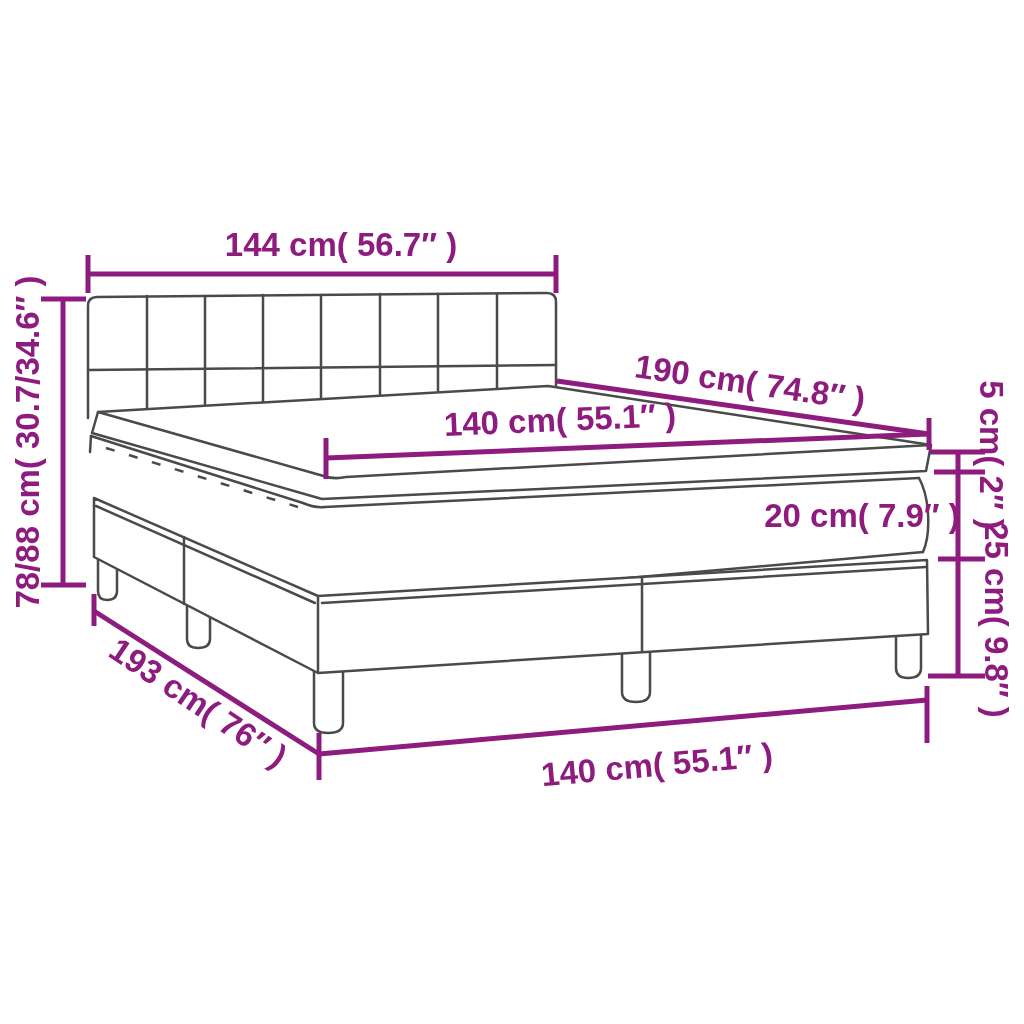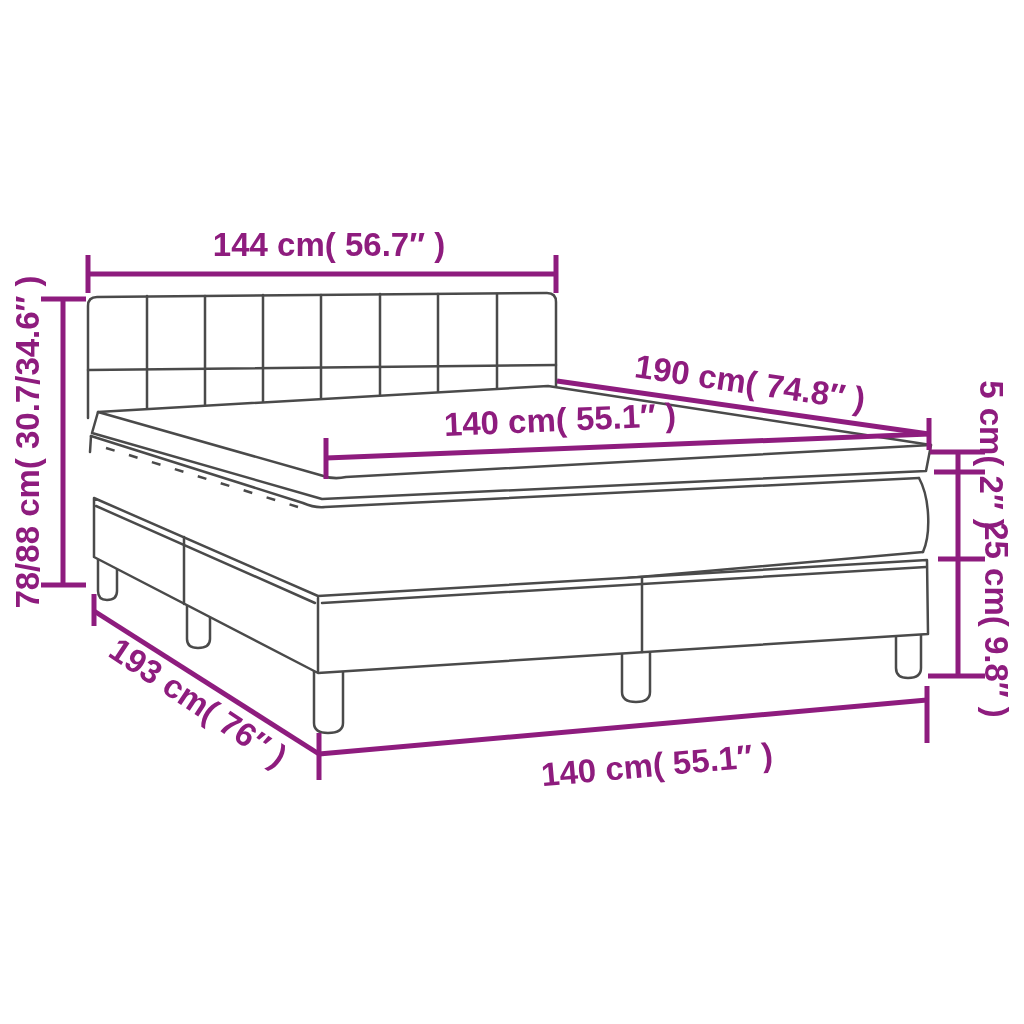--- a/index.html
+++ b/index.html
@@ -125,30 +125,31 @@
       <path class="dim-line" d="M 94,594 L 94,626"></path>
     </g>
 
     <g>
       <path class="dim-line" d="M 319,754 L 927,700"></path>
       <path class="dim-line" d="M 319,733 L 319,780"></path>
       <path class="dim-line" d="M 927,686 L 927,743"></path>
     </g>
   </svg>
 
-  <div class="dim-label" style="left:329px; top:245px; transform: translate(-50%,-50%);">144 cm( 56.7″ )</div>
+  <div class="dim-label" style="left:341px; top:245px; transform: translate(-50%,-50%);">144 cm( 56.7″ )</div>
 
   <div class="dim-label" style="left:28px; top:442px; transform: translate(-50%,-50%) rotate(-90deg);">78/88 cm( 30.7/34.6″ )</div>
 
   <div class="dim-label" style="left:750px; top:383px; transform: translate(-50%,-50%) rotate(8.3deg);">190 cm( 74.8″ )</div>
 
   <div class="dim-label" style="left:560px; top:420px; transform: translate(-50%,-50%) rotate(-2.5deg);">140 cm( 55.1″ )</div>
 
   <div class="dim-label" style="left:991px; top:455px; transform: translate(-50%,-50%) rotate(90deg);">5 cm( 2″ )</div>
 
+  <div class="dim-label" style="left:862px; top:516px; transform: translate(-50%,-50%);">20 cm( 7.9″ )</div>
 
   <div class="dim-label" style="left:996px; top:620px; transform: translate(-50%,-50%) rotate(90deg);">25 cm( 9.8″ )</div>
 
   <div class="dim-label" style="left:198px; top:703px; transform: translate(-50%,-50%) rotate(33.7deg);">193 cm( 76″ )</div>
 
   <div class="dim-label" style="left:657px; top:765px; transform: translate(-50%,-50%) rotate(-5.1deg);">140 cm( 55.1″ )</div>
 
 </div>
 
 </body></html>

